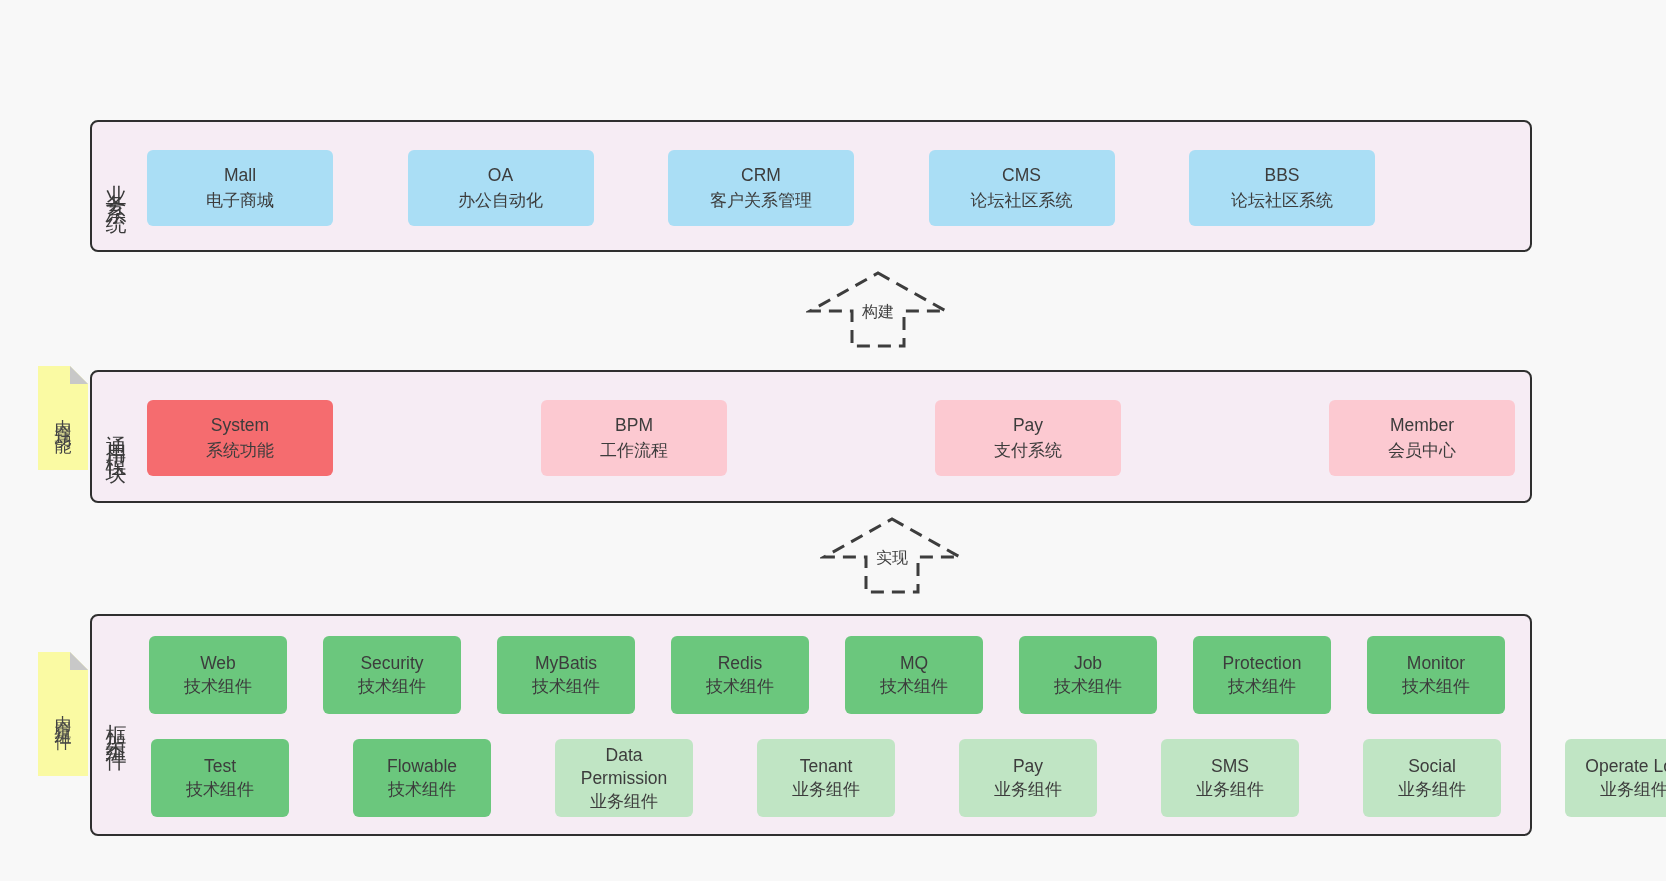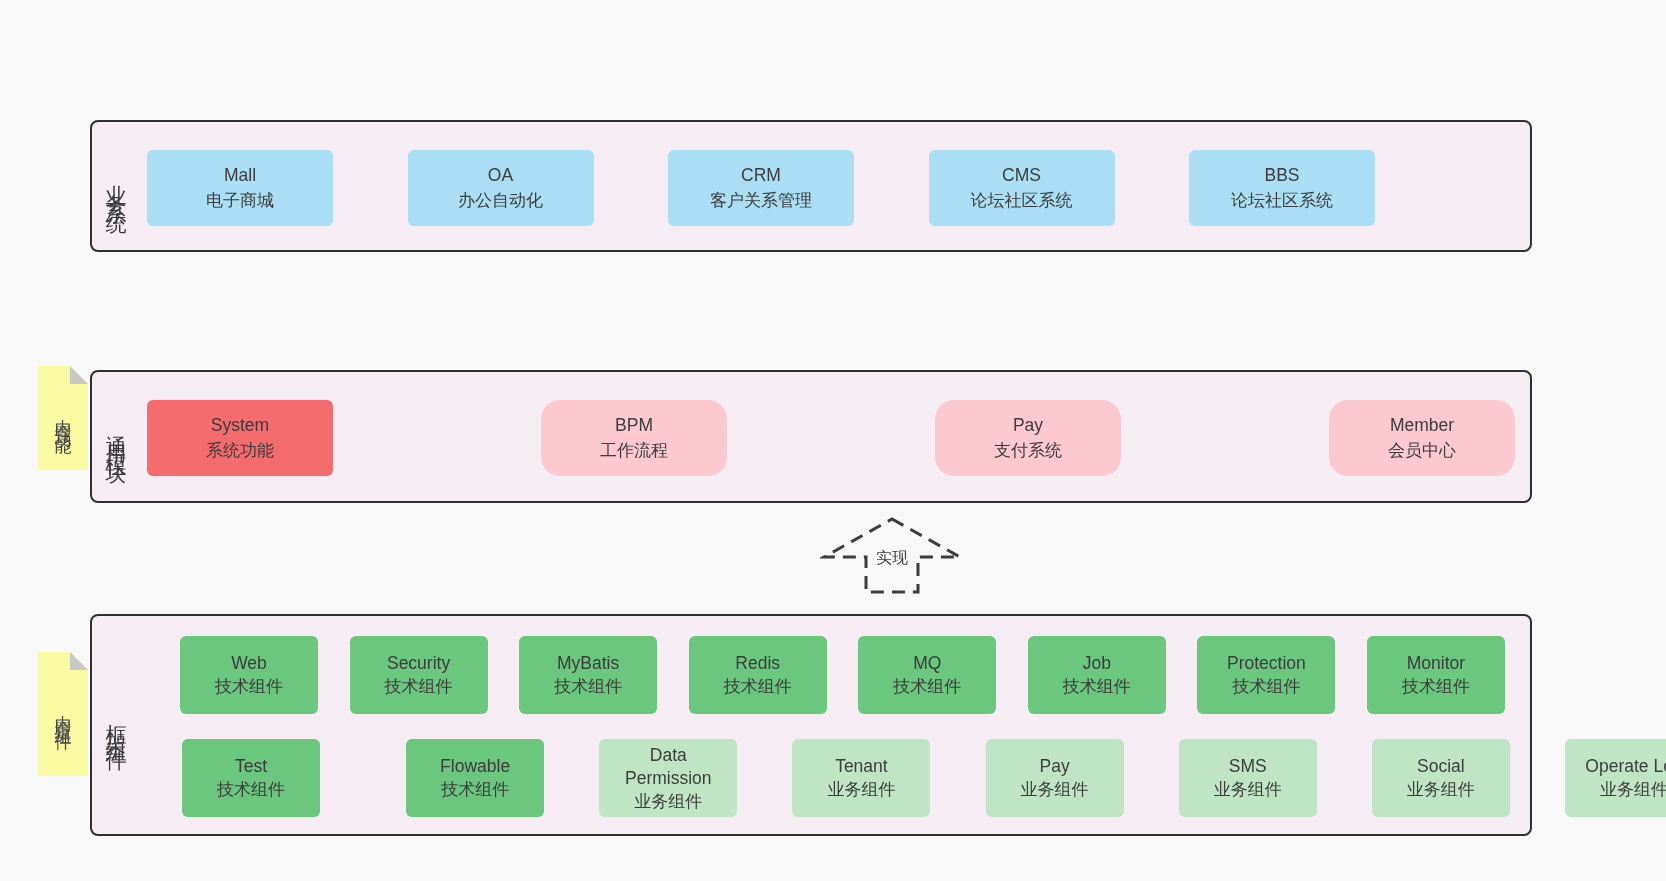--- a/index.html
+++ b/index.html
@@ -27,22 +27,22 @@
   .box{
     border-radius:6px; box-sizing:border-box;
     display:flex; flex-direction:column; justify-content:center; align-items:center;
     text-align:center; color:#3c3c3c;
   }
   .w-lg .box{ width:186px; height:76px; font-size:17px; line-height:26px; }
   .w-sm .box{ width:138px; height:78px; font-size:17px; line-height:23px; padding:0 6px; }
   .box .box-name{ font-size:17.5px; }
   .t-blue{ background:var(--blue,#aadef5); }
   .t-red{ background:var(--red,#f56c6f);text-align:center; }
-  .t-pink{ background:var(--pink,#fcc9d1);border-radius:19px; }
-  .t-green{ background:var(--green,#6bc77d);margin-left:31px; }
+  .t-pink{ background:var(--pink,#fcc9d1); }
+  .t-green{ background:var(--green,#6bc77d); }
   .t-green-light{ background:var(--green-light,#c0e5c4); }
   .note{
     position:absolute; background:var(--note-yellow,#fafaa3);
     display:flex; align-items:center; justify-content:center;
   }
   .note .fold{ position:absolute; top:0; right:0; display:block; }
   .note-text{
     writing-mode:vertical-rl; text-orientation:upright;
     font-size:17px; letter-spacing:6px; line-height:1; color:#444;
     white-space:nowrap;
@@ -95,20 +95,26 @@
           <div class="box-name">CMS</div>
           <div class="box-desc">论坛社区系统</div>
         </div>
         <div class="box t-blue">
           <div class="box-name">BBS</div>
           <div class="box-desc">论坛社区系统</div>
         </div>
       </div>
   </section>
 
+  <div class="arrow" style="left:806px; top:270px; width:144px; height:78px;">
+    <svg width="144" height="78" viewBox="0 0 144 78">
+      <polygon points="72,3 140,41 98,41 98,76 46,76 46,41 4,41" fill="none" stroke="#3d3d3d" stroke-width="3" stroke-dasharray="13 8"></polygon>
+    </svg>
+    <span class="arrow-label">构建</span>
+  </div>
 
   <section class="panel" style="left:90px; top:370px; width:1442px; height:133px;">
     <div class="vlabel">通用模块</div>
     <div class="row w-lg" style="left:55px; top:28px; width:1368px; height:76px;">
         <div class="box t-red">
           <div class="box-name">System</div>
           <div class="box-desc">系统功能</div>
         </div>
         <div class="box t-pink">
           <div class="box-name">BPM</div>

